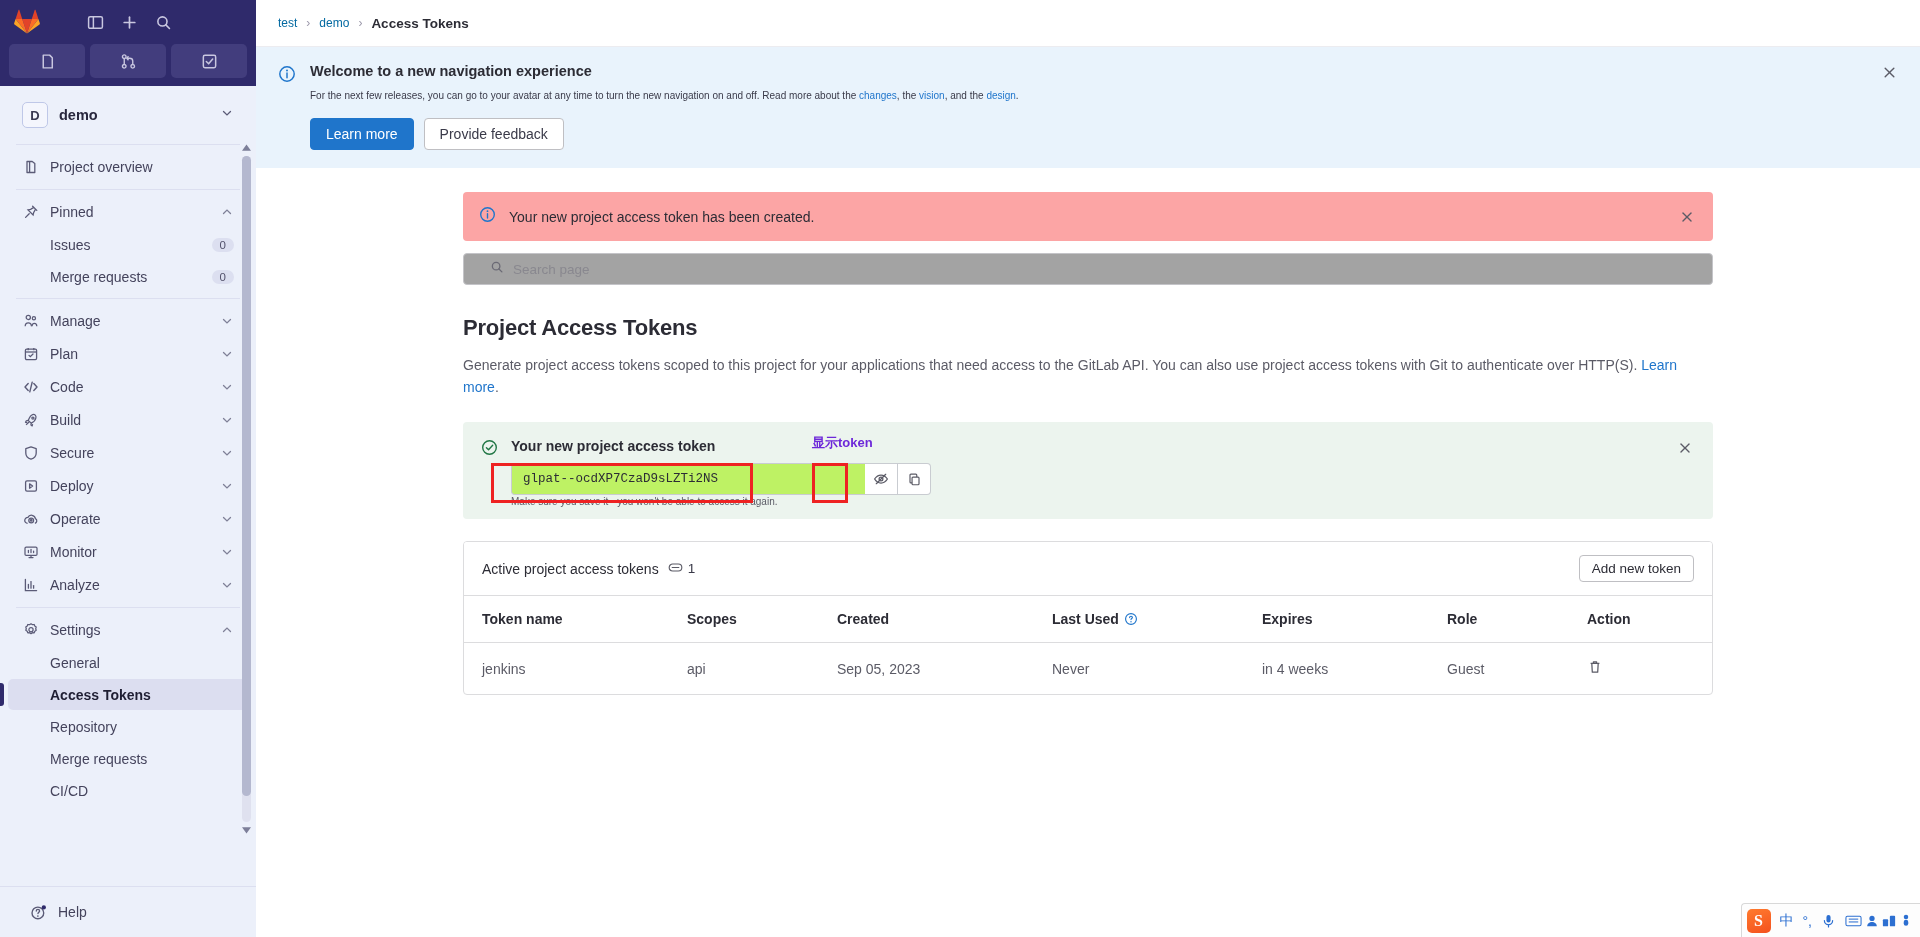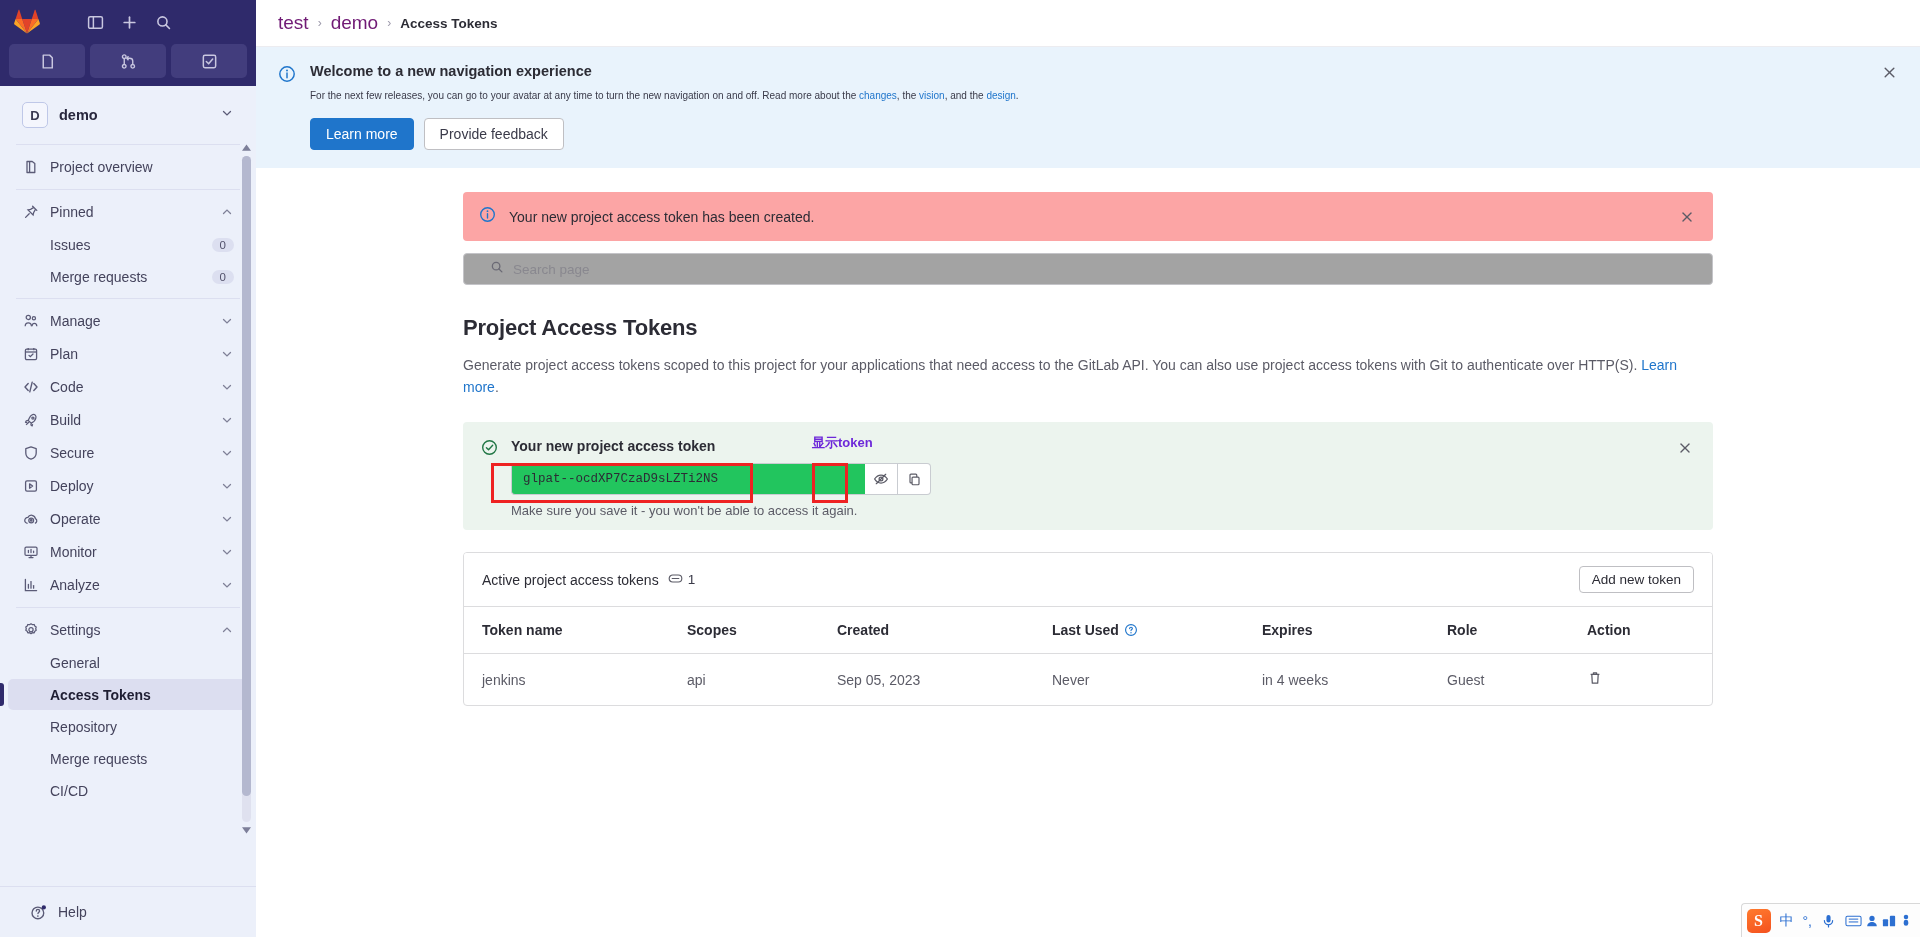--- a/index.html
+++ b/index.html
@@ -38,21 +38,21 @@
   .sb-track { position: absolute; top: 14px; bottom: 14px; left: 1px; width: 9px; background: #dfe1ef; border-radius: 5px; }
   .sb-thumb { position: absolute; top: 14px; left: 1px; width: 9px; height: 640px; background: #b4b8cf; border-radius: 5px; }
   .sb-arrow { position: absolute; left: 0; width: 11px; height: 12px; display: flex; align-items: center; justify-content: center; }
   .sb-arrow.up { top: 0; } .sb-arrow.down { bottom: 0; }
 
   .sb-footer { border-top: 1px solid #dcdff0; padding: 8px 8px; }
 
   
   .main { flex: 1; height: 937px; display: flex; flex-direction: column; background: #fff; overflow: hidden; }
   .breadcrumb-bar { height: 47px; display: flex; align-items: center; padding: 0 22px; gap: 9px; border-bottom: 1px solid #ececf0; background: #fff; flex: 0 0 47px; }
-  .bc-link { font-size: 19px; color: #701a75; cursor: pointer; }
+  .bc-link { font-size: 12px; color: #0369a1; cursor: pointer; }
   .bc-sep { color: #9c99ab; font-size: 12px; }
   .bc-current { font-size: 13.5px; color: #2c2c35; font-weight: 700; }
 
   .nav-banner { background: #e9f3fc; padding: 16px 22px 18px 22px; position: relative; display: flex; gap: 14px; flex: 0 0 auto; }
   .nav-banner .info-ic { margin-top: 2px; flex: 0 0 18px; }
   .nb-title { font-size: 14.5px; font-weight: 700; color: #2c2c35; margin-bottom: 9px; }
   .nb-body { font-size: 10px; color: #3a3a49; line-height: 1.5; margin-bottom: 15px; }
   .nb-body a { color: #1f75cb; text-decoration: none; cursor: pointer; }
   .nb-buttons { display: flex; gap: 10px; }
   .btn-primary { background: #1f75cb; color: #fff; border: 1px solid #1f75cb; border-radius: 4px; padding: 7px 15px; font-size: 14px; cursor: pointer; font-family: inherit; }
@@ -71,25 +71,25 @@
   .search-box input::placeholder { color: #89888f; }
 
   .page-title { font-size: 22px; font-weight: 700; color: #2c2c35; margin-bottom: 14px; letter-spacing: -.2px; }
   .page-desc { font-size: 14px; color: #5b5b66; line-height: 1.55; margin-bottom: 24px; max-width: 1250px; }
   .page-desc a { color: #1f75cb; text-decoration: none; cursor: pointer; }
 
   .token-alert { background: #ecf4ee; border-radius: 4px; padding: 16px 18px 12px 18px; position: relative; margin-bottom: 22px; display: flex; gap: 13px; }
   .token-alert-body { flex: 1; }
   .ta-title { font-size: 14px; font-weight: 700; color: #2c2c35; margin-bottom: 9px; }
   .token-row { display: flex; align-items: stretch; position: relative; width: 420px; }
-  .token-input { flex: 1; background: #22c55e; border: 1px solid #c9ccd1; border-right: none; border-radius: 4px 0 0 4px; height: 32px; display: flex; align-items: center; padding: 0 11px; font-family: "Liberation Mono", "DejaVu Sans Mono", monospace; font-size: 12.5px; color: #2c2c35; }
+  .token-input { flex: 1; background: #bef264; border: 1px solid #c9ccd1; border-right: none; border-radius: 4px 0 0 4px; height: 32px; display: flex; align-items: center; padding: 0 11px; font-family: "Liberation Mono", "DejaVu Sans Mono", monospace; font-size: 12.5px; color: #2c2c35; }
   .token-btns { display: flex; }
   .tbtn { width: 33px; height: 32px; background: #fff; border: 1px solid #c9ccd1; border-left: none; display: flex; align-items: center; justify-content: center; cursor: pointer; color: #5b5b66; }
   .tbtn.last { border-radius: 0 4px 4px 0; }
-  .ta-note { font-size: 13px; color: #5b5b66; margin-top: 8px; }
+  .ta-note { font-size: 10px; color: #5b5b66; margin-top: 1px; }
 
   
   .ann-box { position: absolute; border: 3px solid #ee2222; pointer-events: none; }
   .ann-label { position: absolute; color: #6d28d9; font-size: 13px; font-weight: 700; pointer-events: none; }
 
   .card { border: 1px solid #dcdcde; border-radius: 4px; overflow: hidden; }
   .card-header { display: flex; align-items: center; padding: 13px 18px; border-bottom: 1px solid #dcdcde; background: #fff; }
   .card-header .ch-title { font-size: 14px; color: #2c2c35; font-weight: 400; }
   .count-pill { display: inline-flex; align-items: center; gap: 5px; margin-left: 9px; font-size: 13.5px; color: #3a3a49; }
   .btn-outline { margin-left: auto; background: #fff; border: 1px solid #bfbfc3; border-radius: 4px; padding: 5px 12px; font-size: 13.5px; color: #2c2c35; cursor: pointer; font-family: inherit; }

